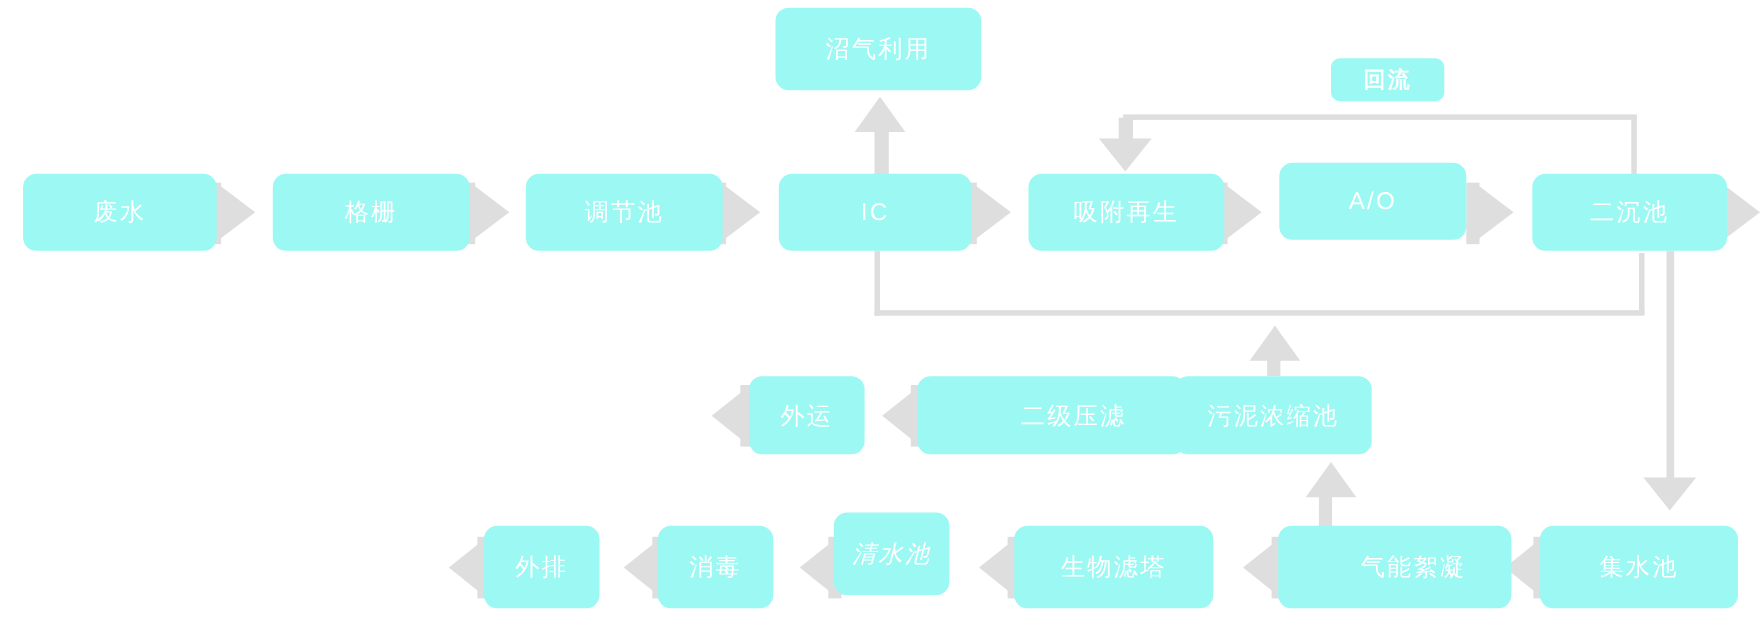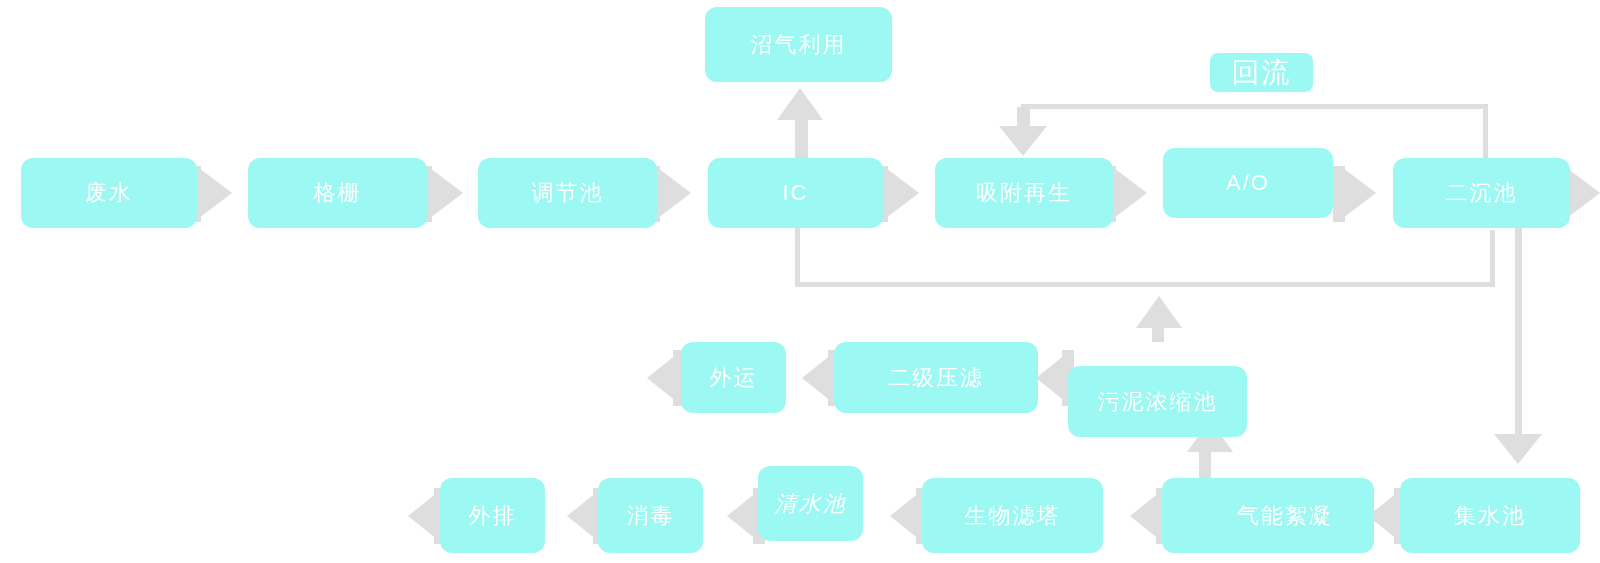--- a/index.html
+++ b/index.html
@@ -12,21 +12,21 @@
   .canvas{
     position:relative;width:1600px;height:563px;background:var(--background);
     font-family:"Liberation Sans","DejaVu Sans",sans-serif;overflow:hidden;
   }
   .node{
     position:absolute;background:var(--node-fill);border-radius:12px;
     display:flex;align-items:center;justify-content:center;
     color:var(--label-text);font-size:22px;letter-spacing:2px;font-weight:400;
     white-space:nowrap;
   }
-  .node.small{border-radius:8px;font-size:28px;}
+  .node.small{border-radius:8px;font-size:20px;font-weight:bold;}
   .seg{position:absolute;background:var(--connector);}
   .tri{position:absolute;width:0;height:0;}
   .tri.r{border-top:25px solid transparent;border-bottom:25px solid transparent;border-left:33px solid var(--connector);}
   .tri.l{border-top:24px solid transparent;border-bottom:24px solid transparent;border-right:30px solid var(--connector);}
   .tri.u{border-left:23px solid transparent;border-right:23px solid transparent;border-bottom:32px solid var(--connector);}
   .tri.d{border-left:24px solid transparent;border-right:24px solid transparent;border-top:30px solid var(--connector);}
 </style>
 </head>
 <body>
 
@@ -93,22 +93,22 @@
 
   <div class="node" style="left:21px;top:158px;width:176px;height:70px;">废水</div>
   <div class="node" style="left:248px;top:158px;width:179px;height:70px;">格栅</div>
   <div class="node" style="left:478px;top:158px;width:179px;height:70px;">调节池</div>
   <div class="node" style="left:708px;top:158px;width:175px;height:70px;">IC</div>
   <div class="node" style="left:935px;top:158px;width:178px;height:70px;">吸附再生</div>
   <div class="node" style="left:1163px;top:148px;width:170px;height:70px;">A/O</div>
   <div class="node" style="left:1393px;top:158px;width:177px;height:70px;">二沉池</div>
 
   <div class="node" style="left:681px;top:342px;width:105px;height:71px;text-align:center;">外运</div>
-  <div class="node" style="left:834px;top:342px;width:204px;height:71px;">二级压滤</div>
-  <div class="node" style="left:1068px;top:342px;width:179px;height:71px;margin-top:24px;">污泥浓缩池</div>
+  <div class="node" style="left:834px;top:342px;width:204px;height:71px;padding-left:40px;">二级压滤</div>
+  <div class="node" style="left:1068px;top:342px;width:179px;height:71px;">污泥浓缩池</div>
 
   <div class="node" style="left:440px;top:478px;width:105px;height:75px;">外排</div>
   <div class="node" style="left:598px;top:478px;width:105px;height:75px;">消毒</div>
   <div class="node" style="left:758px;top:466px;width:105px;height:75px;font-style:italic;">清水池</div>
   <div class="node" style="left:922px;top:478px;width:181px;height:75px;">生物滤塔</div>
   <div class="node" style="left:1162px;top:478px;width:178px;height:75px;padding-left:34px;">气能絮凝</div>
   <div class="node" style="left:1400px;top:478px;width:180px;height:75px;">集水池</div>
 
 </div>
 

